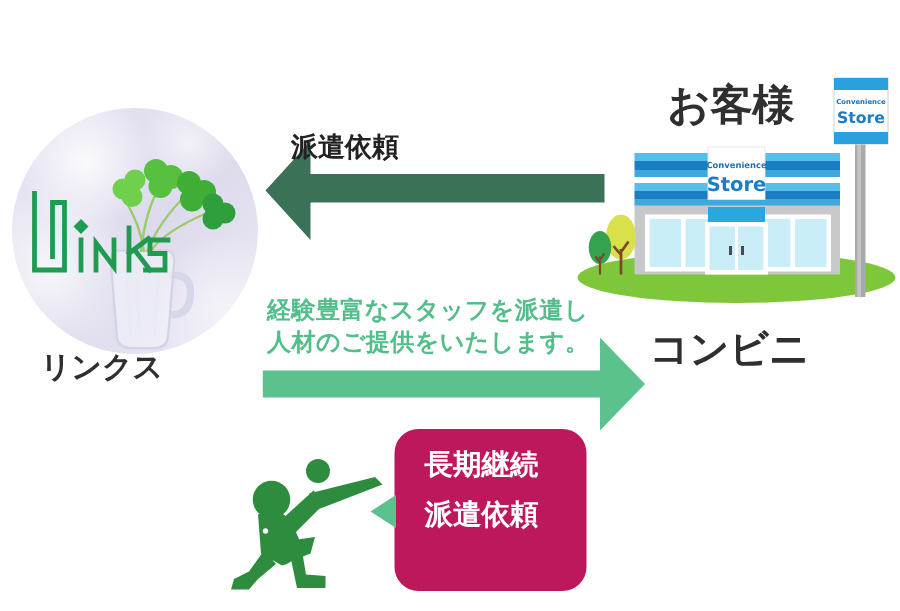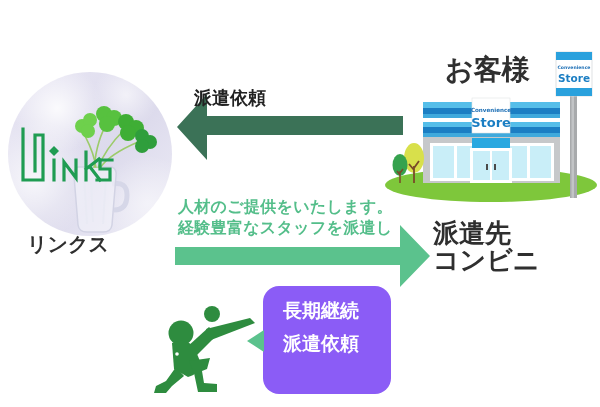--- a/index.html
+++ b/index.html
@@ -32,21 +32,21 @@
   
   .request-label{left:194px;top:86px;width:200px;font-size:18px;font-weight:bold;color:#222;text-align:left;}
   .dispatch-caption{
     left:178px;top:196px;width:240px;font-size:16px;font-weight:bold;
     color:#54be8a;line-height:21px;letter-spacing:.3px;white-space:nowrap;
   }
 
   
   .bubble{
     left:263px;top:286px;width:128px;height:108px;border-radius:16px;
-    background:#8b5cf6;color:#fff;font-weight:bold;font-size:19px;
+    background:#be185d;color:#fff;font-weight:bold;font-size:19px;
     line-height:33px;padding:8px 0 0 20px;box-sizing:border-box;
   }
   .bubble-tail{
     left:-16px;top:44px;width:0;height:0;
     border-top:11px solid transparent;border-bottom:11px solid transparent;
     border-right:17px solid #5bc28d;
   }
 </style>
 </head>
 <body>
@@ -169,29 +169,28 @@
     <path d="M20,135 V123 M20,127 L17,123 M20,125 L23,121" stroke="#7a4a28" stroke-width="1.5" fill="none"></path>
   </g>
 </svg>
 
 <svg class="abs" style="left:170px;top:90px;" width="235" height="75" viewBox="0 0 235 75">
   <polygon points="7,37 37,4 37,26 233,26 233,45 37,45 37,70" fill="#3B7257"></polygon>
 </svg>
 <div class="abs request-label">派遣依頼</div>
 
 <div class="abs dispatch-caption">
+  <div>経験豊富なスタッフを派遣し</div>
   <div>人材のご提供をいたします。</div>
-  <div>経験豊富なスタッフを派遣し</div>
 </div>
 <svg class="abs" style="left:175px;top:222px;" width="258" height="70" viewBox="0 0 258 70">
   <polygon points="0,25 225,25 225,3 255,34 225,65 225,43 0,43" fill="#5BC28D"></polygon>
 </svg>
 
 <div class="abs jp-label dest-label">
-  <div>派遣先</div>
   <div>コンビニ</div>
 </div>
 
 <svg class="abs" style="left:153px;top:299px;" width="110" height="100" viewBox="0 0 110 100">
   <g fill="#2E8C3F">
     <circle cx="28" cy="34" r="12.5"></circle>
     <circle cx="59" cy="15" r="8"></circle>
     <polygon points="53,30 97,19 102,24 58,41"></polygon>
     <polygon points="34,48 56,28 64,36 42,58"></polygon>
     <path d="M19,44 Q32,38 41,48 L47,62 Q47,75 35,78 L21,70 Z"></path>

